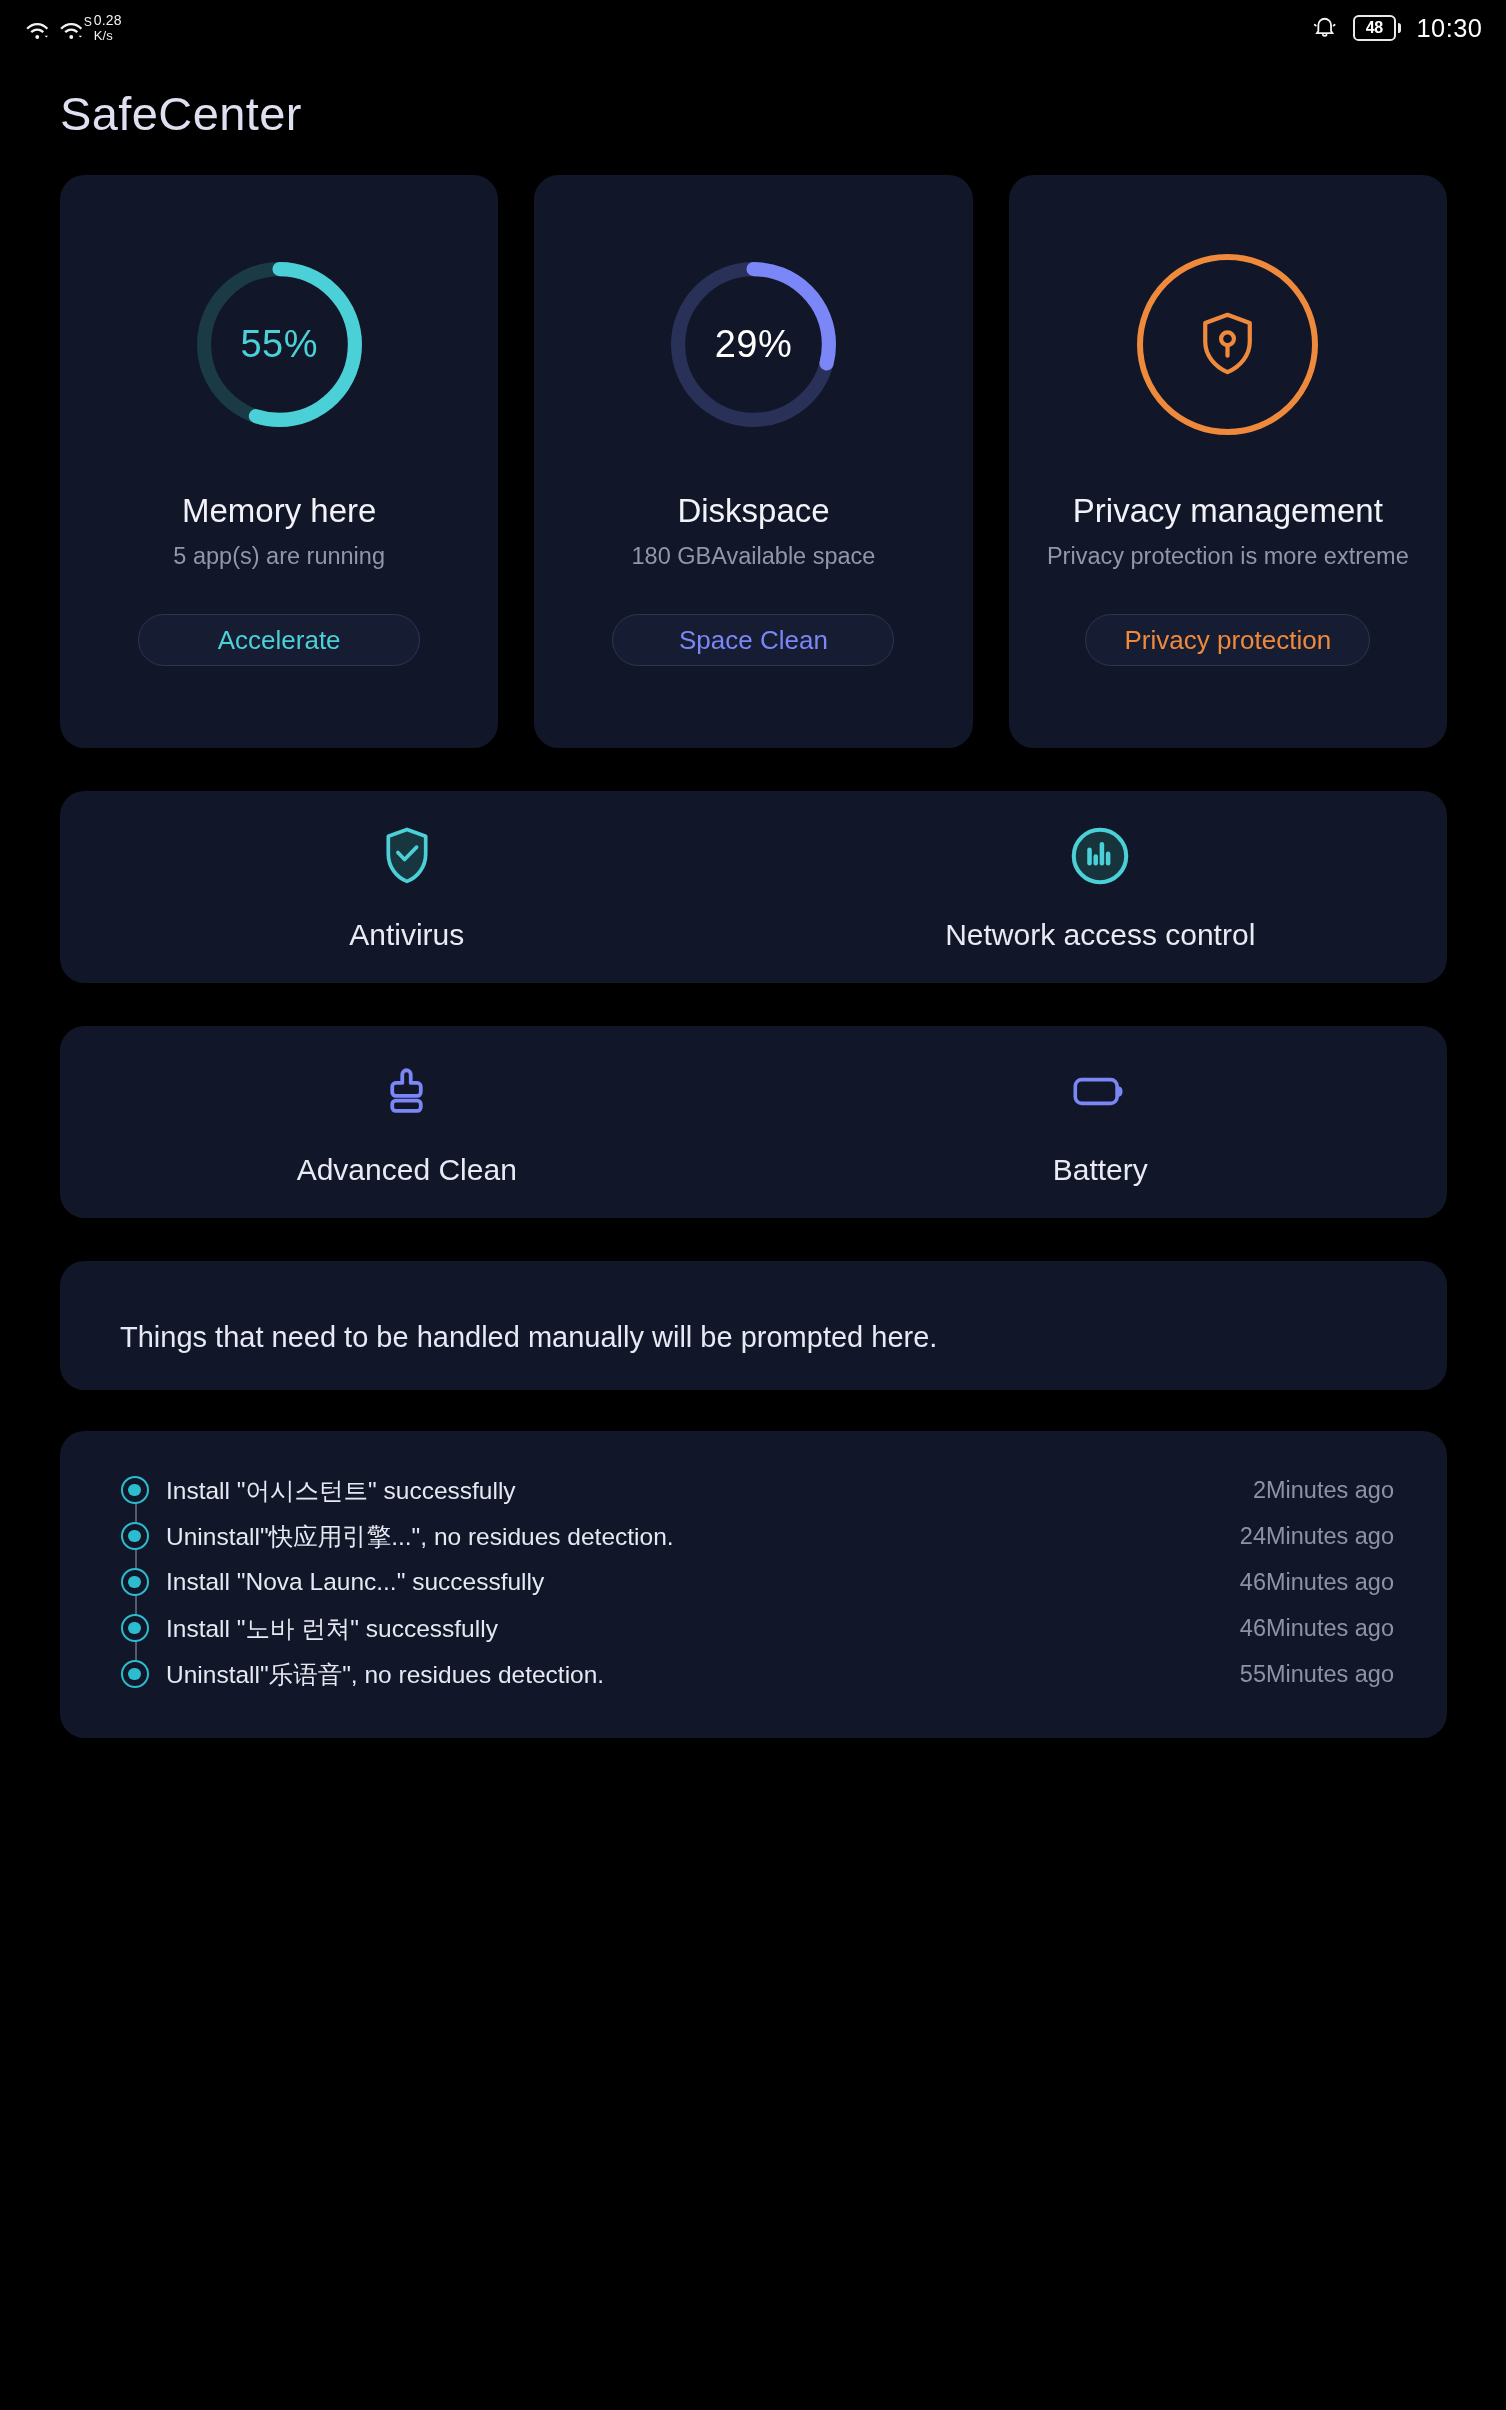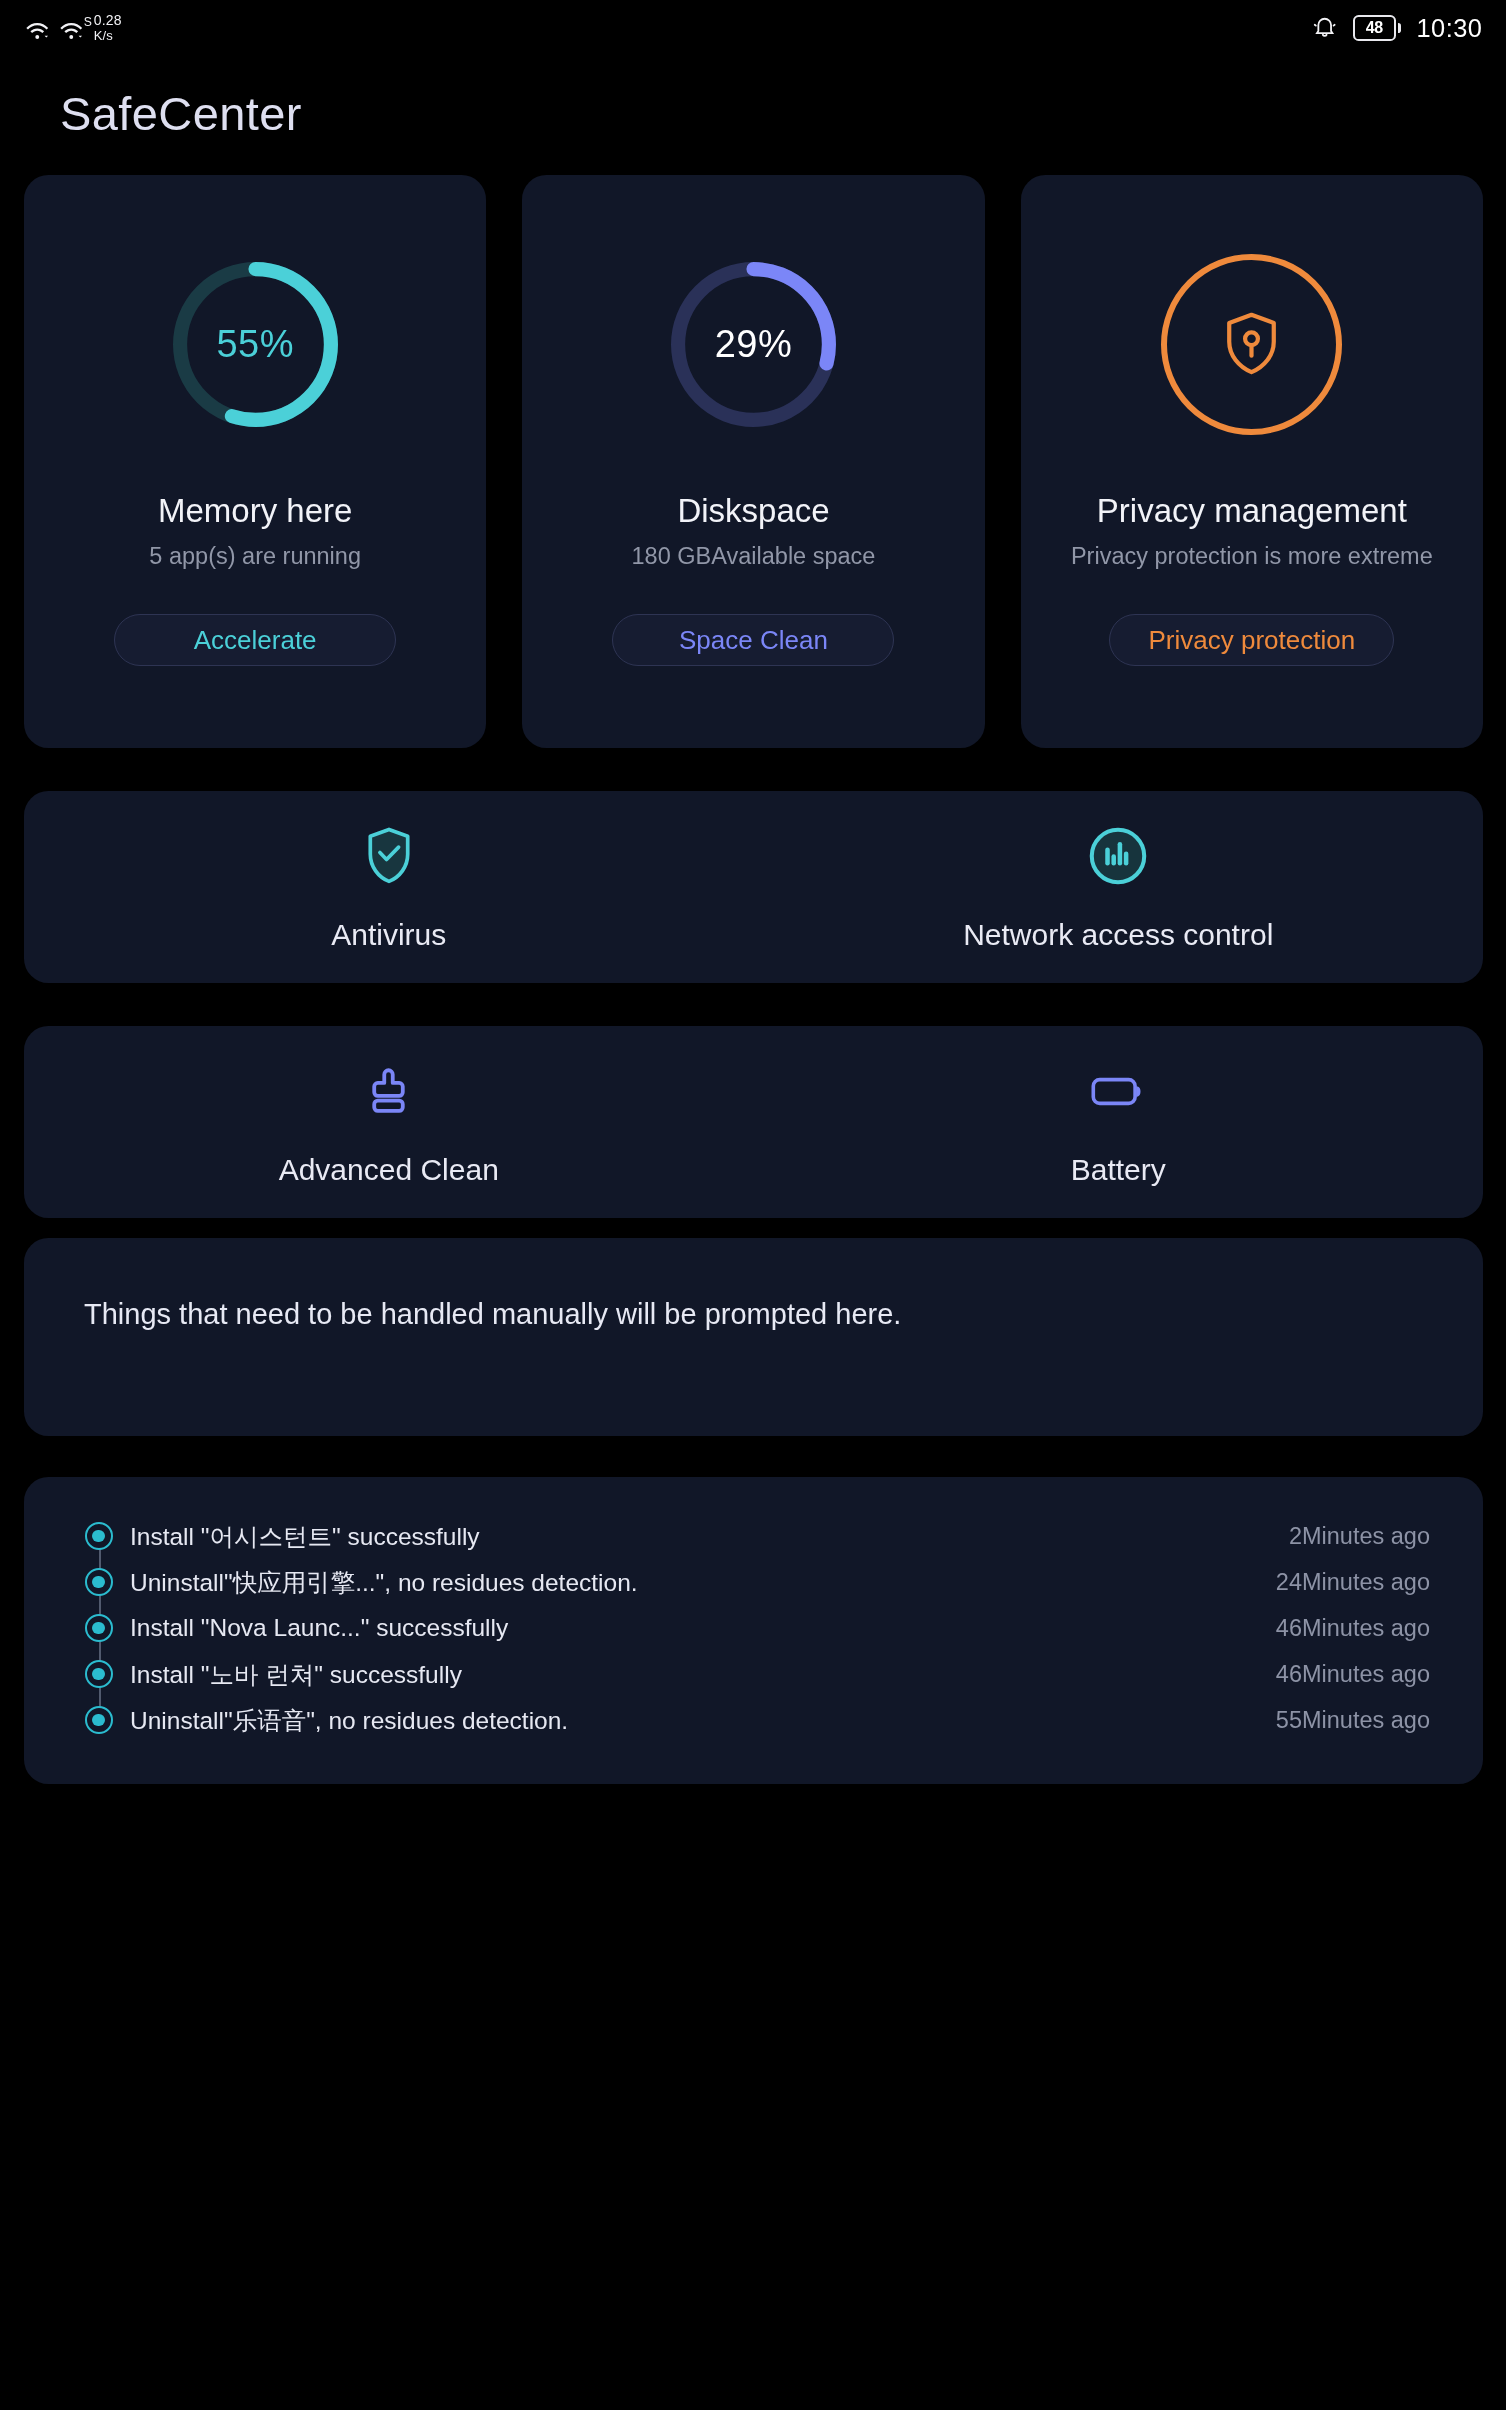--- a/index.html
+++ b/index.html
@@ -46,21 +46,21 @@
   .clock { font-size:25.4px; color:#ffffff; letter-spacing:0.5px; }
 
   
   .page-title {
     margin:30px 0 0 60px;
     font-size:47px; font-weight:400; color:#dedff0;
     letter-spacing:0.4px;
   }
 
   
-  .content { padding:0 24px; margin-top:34px; }
+  .content { padding:0 60px; margin-top:34px; }
   .card {
     background:#111728; border-radius:24.5px;
   }
   .row-top {
     display:flex; gap:36px;
   }
   .stat-card {
     flex:1; height:573px; padding-top:79px;
     display:flex; flex-direction:column; align-items:center;
   }
@@ -101,21 +101,21 @@
   }
   .feature-icon { height:68px; display:flex; align-items:center; justify-content:center; }
   .feature-label {
     margin-top:28px; font-size:30px; color:#e9eaf4; font-weight:400;
   }
   .row-two { margin-top:43px; height:192px; display:flex; align-items:center; }
   .row-two .feature { flex:1; }
 
   
   .manual-card {
-    margin-top:20px; height:198px;
+    margin-top:43px; height:129px;
     display:flex; align-items:flex-start;
   }
   .manual-text {
     margin:60px 0 0 60px; font-size:29px; color:#e7e9f4;
   }
 
   
   .log-card { margin-top:41px; padding:36px 53px 41px 53px; }
   .log-list { position:relative; }
   .log-line {

